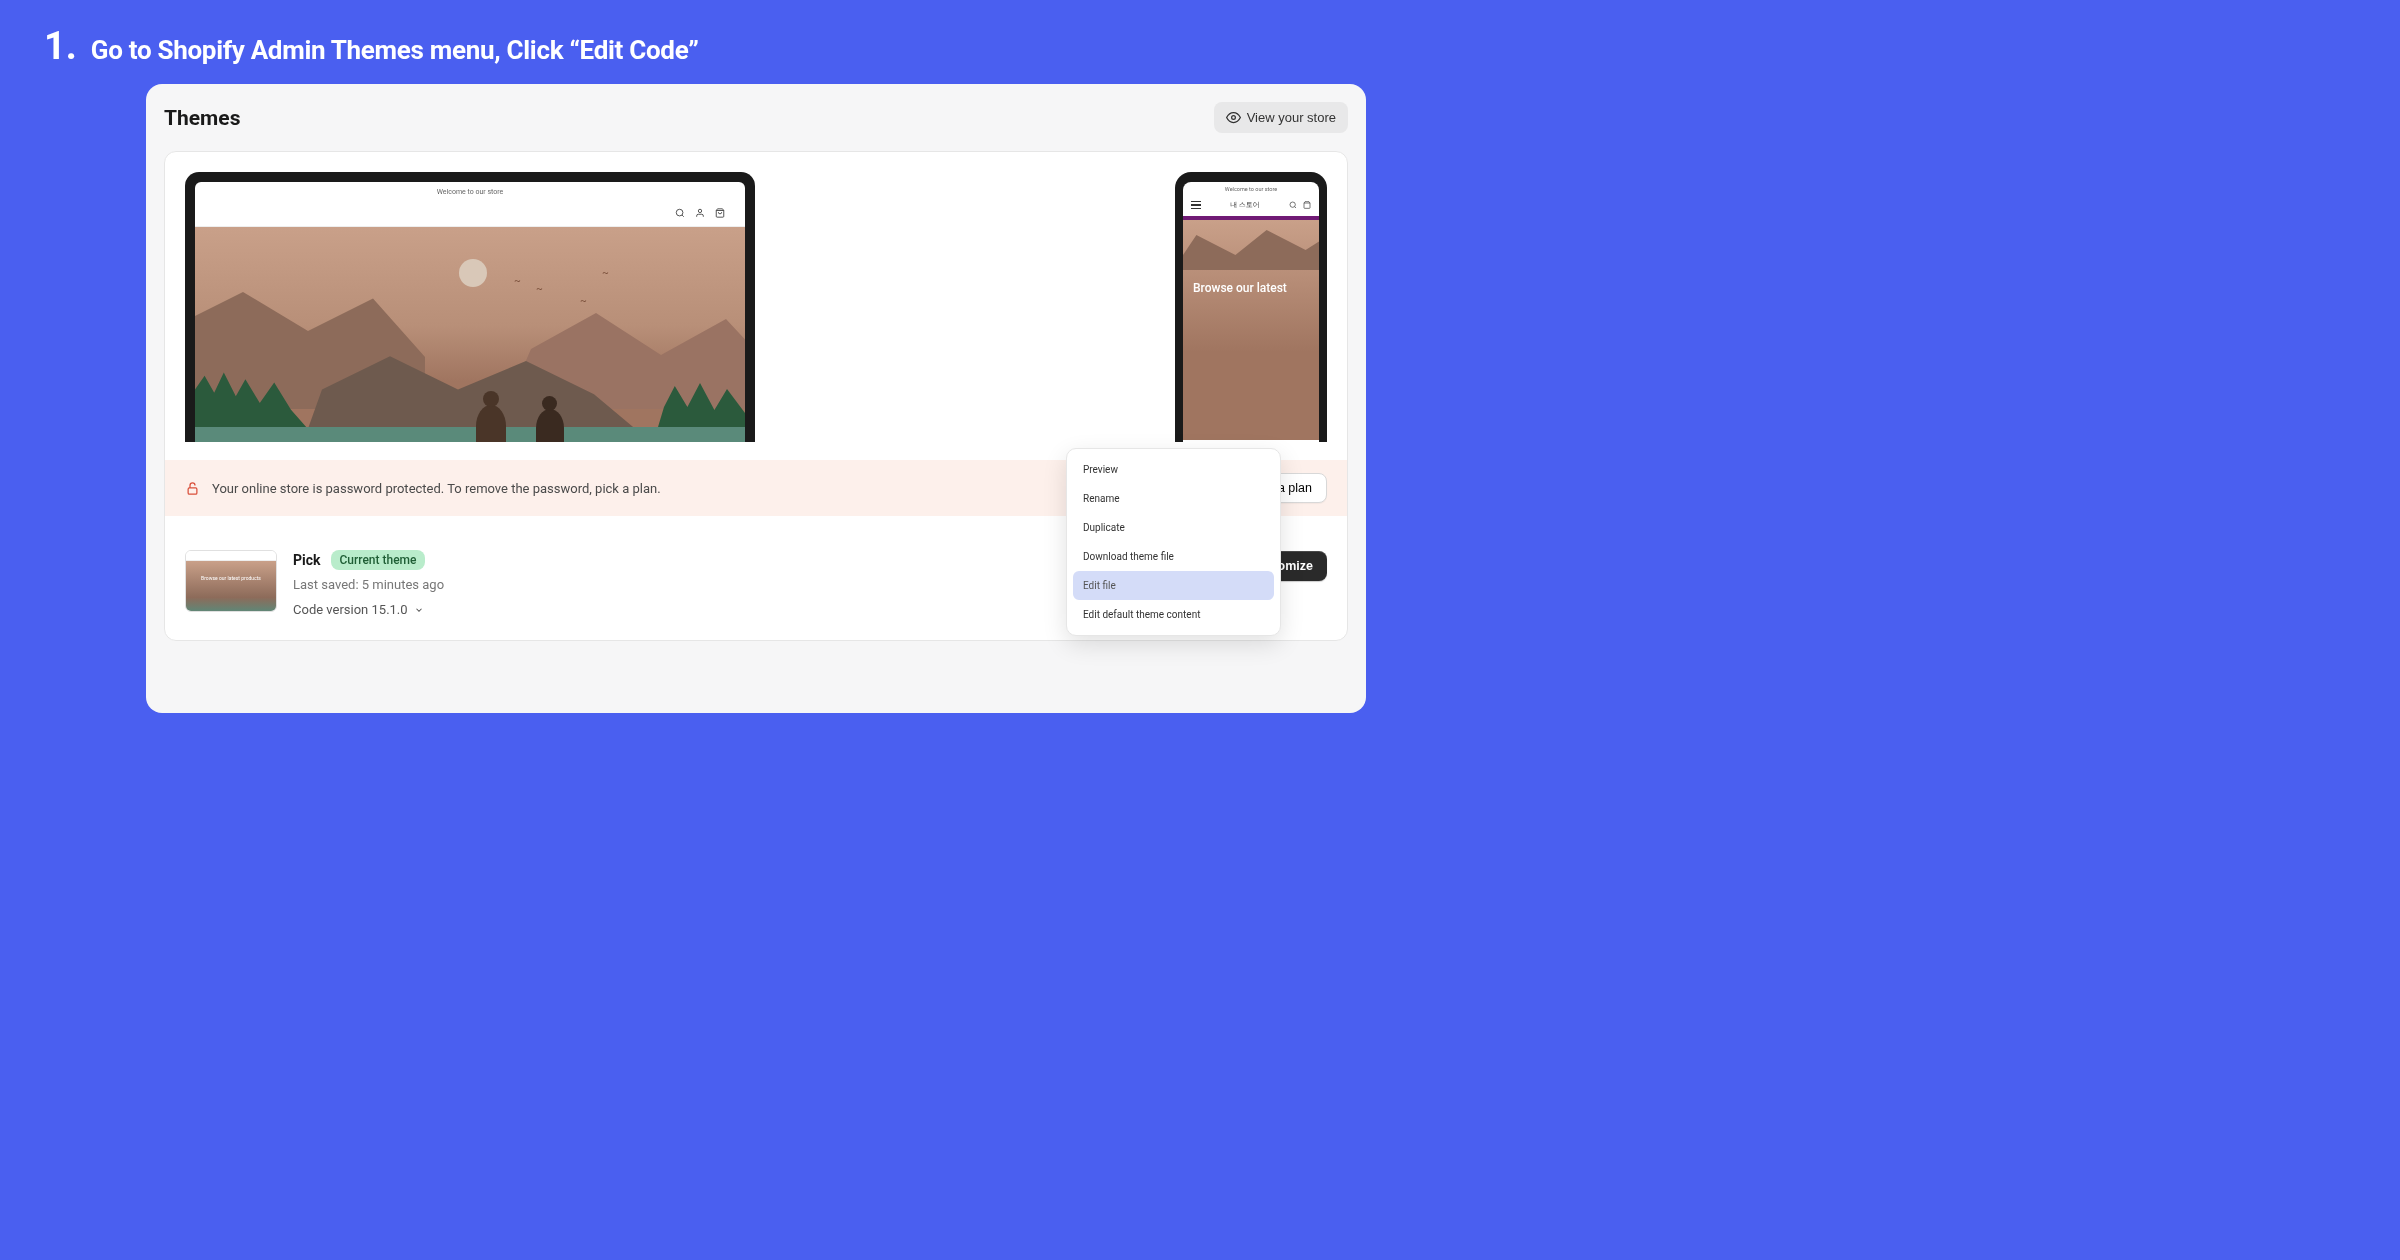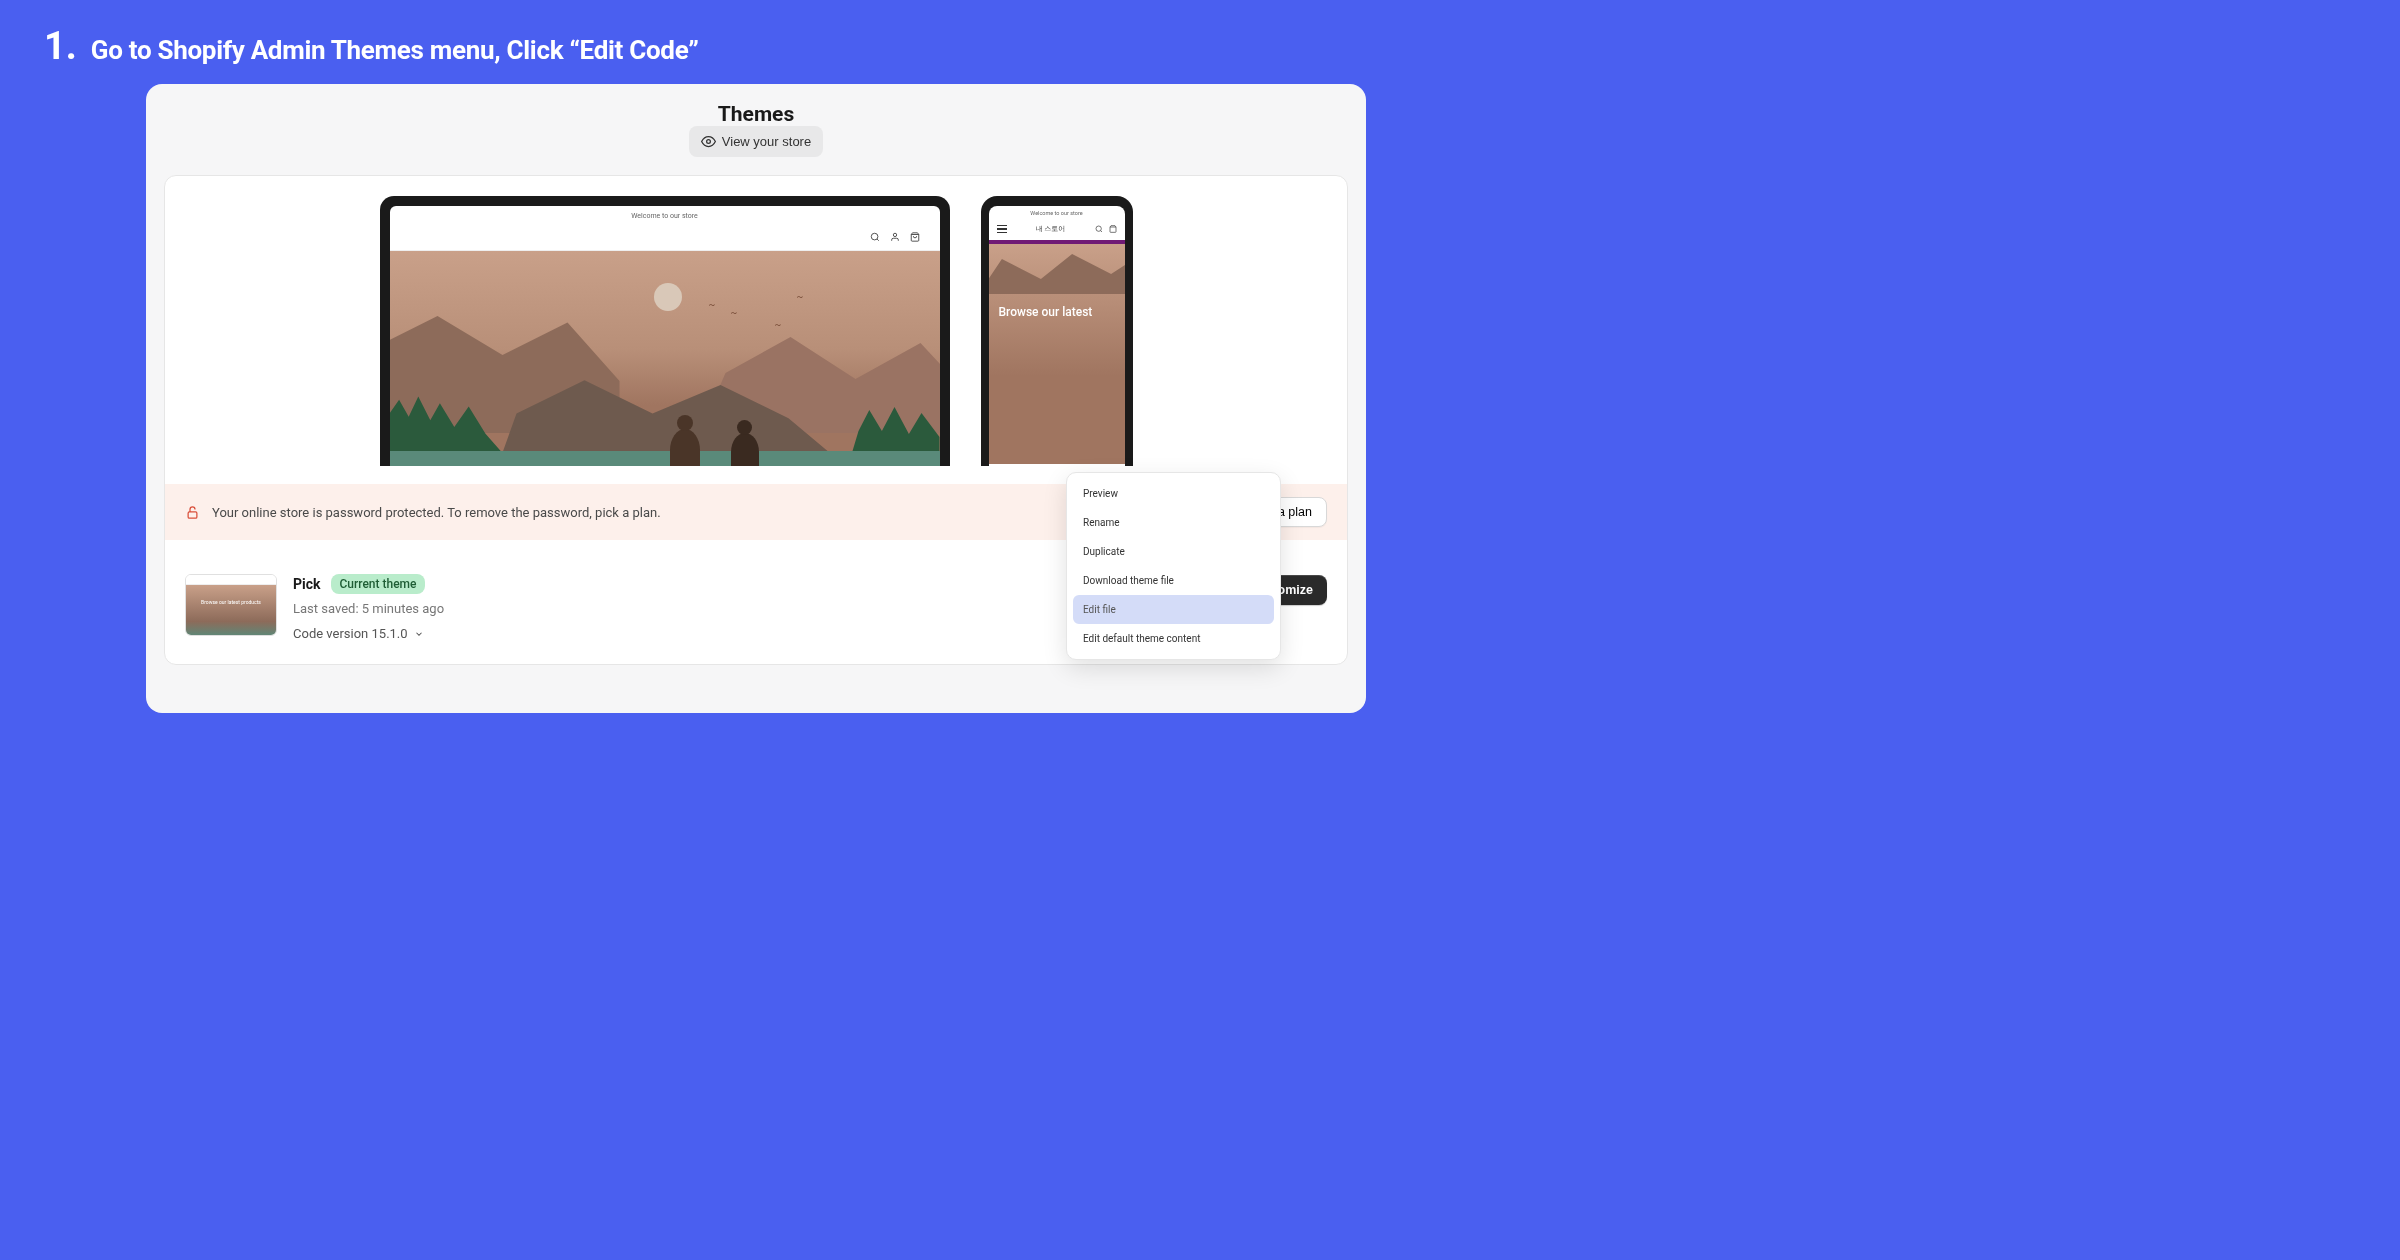--- a/index.html
+++ b/index.html
@@ -36,21 +36,20 @@
   padding: 18px 18px 0;
   height: 629px;
   position: relative;
   overflow: hidden;
 }
 .panel-header {
   display: flex;
   justify-content: space-between;
   align-items: center;
   margin-bottom: 18px;
-  flex-direction: column;
 }
 .page-title {
   font-size: 21px;
   font-weight: 700;
   color: #1a1a1a;
 }
 .view-store-btn {
   display: inline-flex;
   align-items: center;
   gap: 6px;
@@ -70,21 +69,21 @@
 .theme-card {
   background: #fff;
   border: 1px solid #e6e6e6;
   border-radius: 12px;
   padding: 20px 20px 22px;
   position: relative;
 }
 .previews {
   display: flex;
   gap: 31px;
-  justify-content: center;
+  justify-content: space-between;
   margin-bottom: 18px;
   height: 270px;
   overflow: hidden;
 }
 
 
 .desktop-device {
   width: 570px;
   background: #1a1a1a;
   border-radius: 14px 14px 0 0;

